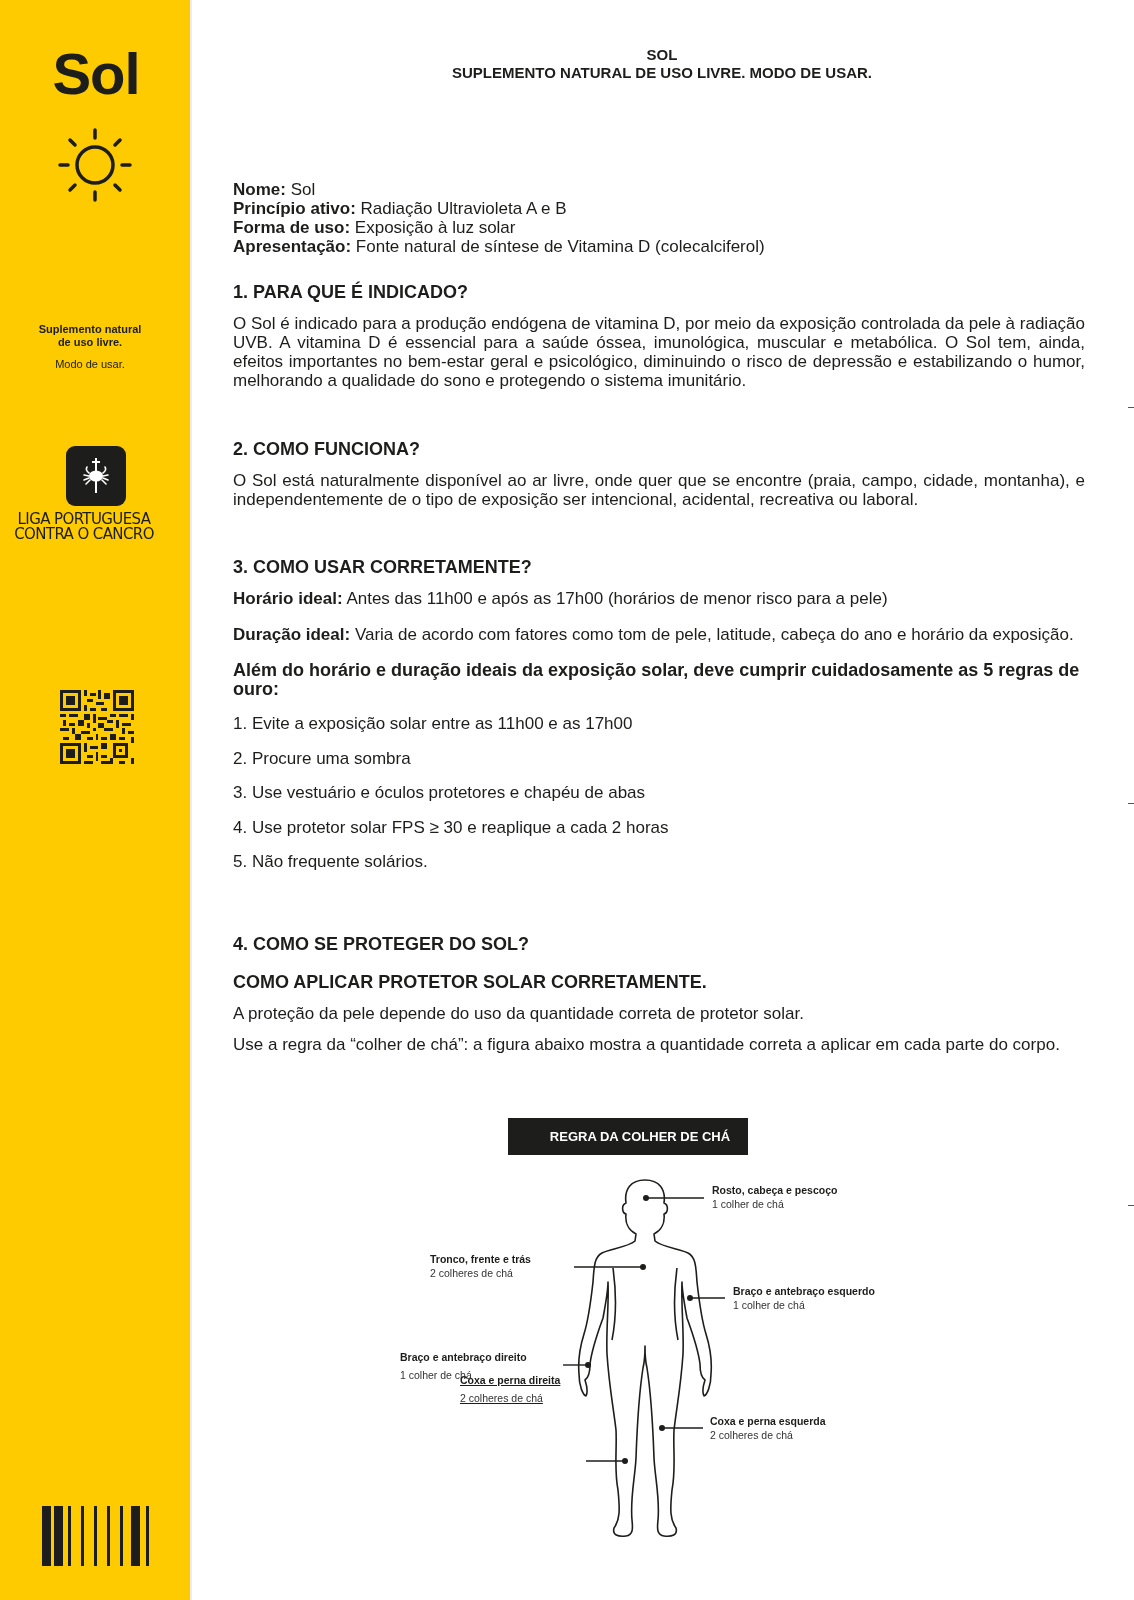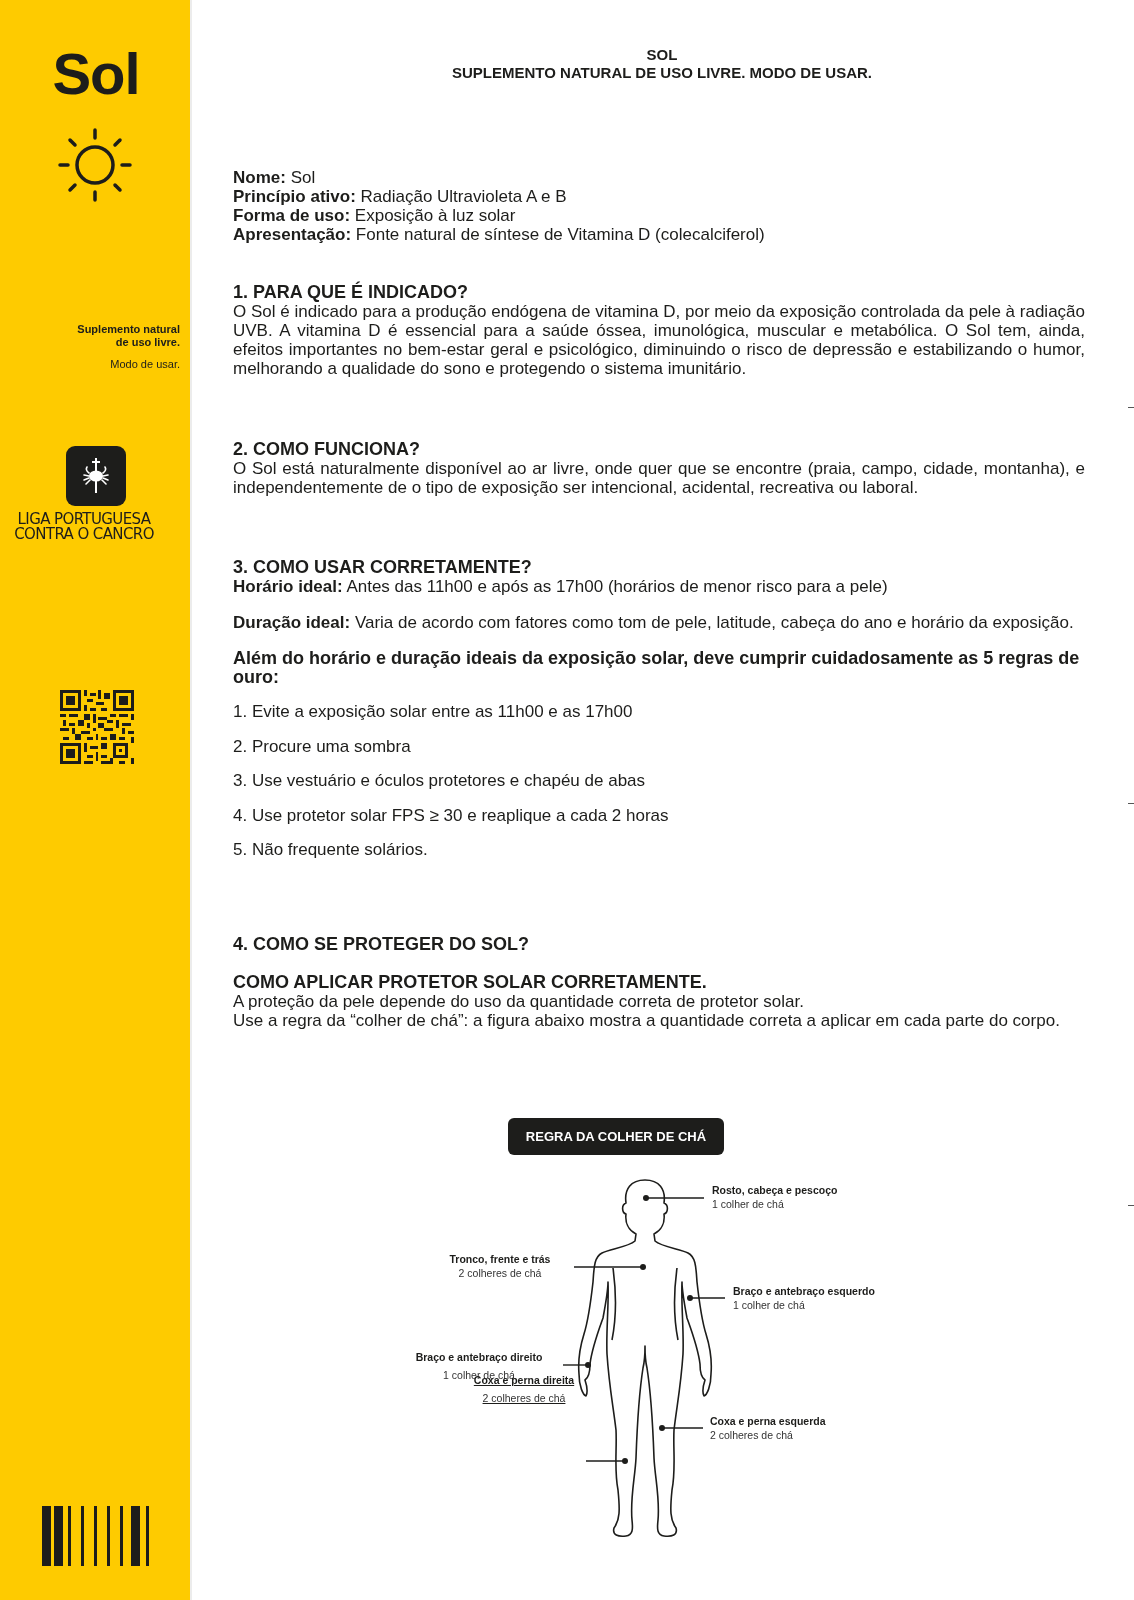--- a/index.html
+++ b/index.html
@@ -12,56 +12,56 @@
     position: absolute; left: 0; top: 0; width: 190px; height: 1600px;
     background: #fecb00;
   }
   .sidebar-edge { position: absolute; left: 190px; top: 0; width: 2px; height: 1600px; background: #ececec; }
   .brand-title {
     position: absolute; left: 0; width: 192px; top: 40px; text-align: center;
     font-size: 58px; font-weight: bold; color: #1d1d1b; letter-spacing: -1px;
   }
   .sun-icon { position: absolute; left: 58px; top: 128px; width: 74px; height: 74px; }
   .tagline {
-    position: absolute; left: 12px; width: 168px; top: 323px; text-align: right;
+    position: absolute; left: 6px; width: 168px; top: 323px; text-align: center;
     font-size: 11px; line-height: 13px; color: #1d1d1b;
   }
   .tagline b { font-weight: bold; display: block; }
   .tagline .sub { display: block; margin-top: 9px; }
   .lpcc-logo {
     position: absolute; left: 66px; top: 446px; width: 60px; height: 60px;
     background: #1d1d1b; border-radius: 9px;
   }
   .lpcc-logo svg { width: 60px; height: 60px; }
   .lpcc-name {
     position: absolute; left: 0; width: 168px; top: 512px; text-align: center;
     font-size: 15px; line-height: 15px; color: #1d1d1b; letter-spacing: -0.6px;
     font-family: "DejaVu Sans", sans-serif; font-weight: normal;
   }
   .qr { position: absolute; left: 60px; top: 690px; width: 74px; height: 74px; }
   .barcode { position: absolute; left: 40px; top: 1504px; width: 115px; height: 64px; }
   .doc-title {
     position: absolute; left: 190px; right: 0; top: 46px; text-align: center;
     font-weight: bold; font-size: 15px; line-height: 18px; color: #1d1d1b;
   }
-  .text { font-size: 17px; line-height: 19px; color: #1d1d1b; }
+  .text { font-size: 17px; line-height: 19px; color: #1d1d1b; margin-top: 12px; }
   .just { text-align: justify; }
   .block { position: absolute; left: 233px; width: 853px; }
   .h { font-weight: bold; font-size: 18px; line-height: 19px; }
   .rules div { font-size: 17px; line-height: 19px; margin-bottom: 15.5px; }
   .pill {
     position: absolute; left: 508px; top: 1118px; width: 216px; height: 37px;
-    background: #1d1d1b; border-radius: 6px; color: #fff;
-    font-weight: bold; font-size: 13px; line-height: 37px; text-align: center;
+    background: #1d1d1b; border-radius: 0; color: #fff;
+    font-weight: bold; font-size: 13px; line-height: 37px; text-align: center; padding-left: 24px;
   }
   .figure { position: absolute; left: 0; top: 0; }
   .lbl { position: absolute; font-size: 10.5px; line-height: 14px; color: #1d1d1b; white-space: nowrap; }
   .lbl b { font-weight: bold; display: block; }
   .lbl span { display: block; color: #333; }
-  .r { text-align: center; }
+  .r { text-align: left; }
   .tick { position: absolute; left: 1128px; width: 6px; height: 1px; background: #555; }
 </style>
 </head>
 <body>
 
 <div class="sidebar"></div>
 <div class="sidebar-edge"></div>
 
 <div class="brand-title">Sol</div>
 

